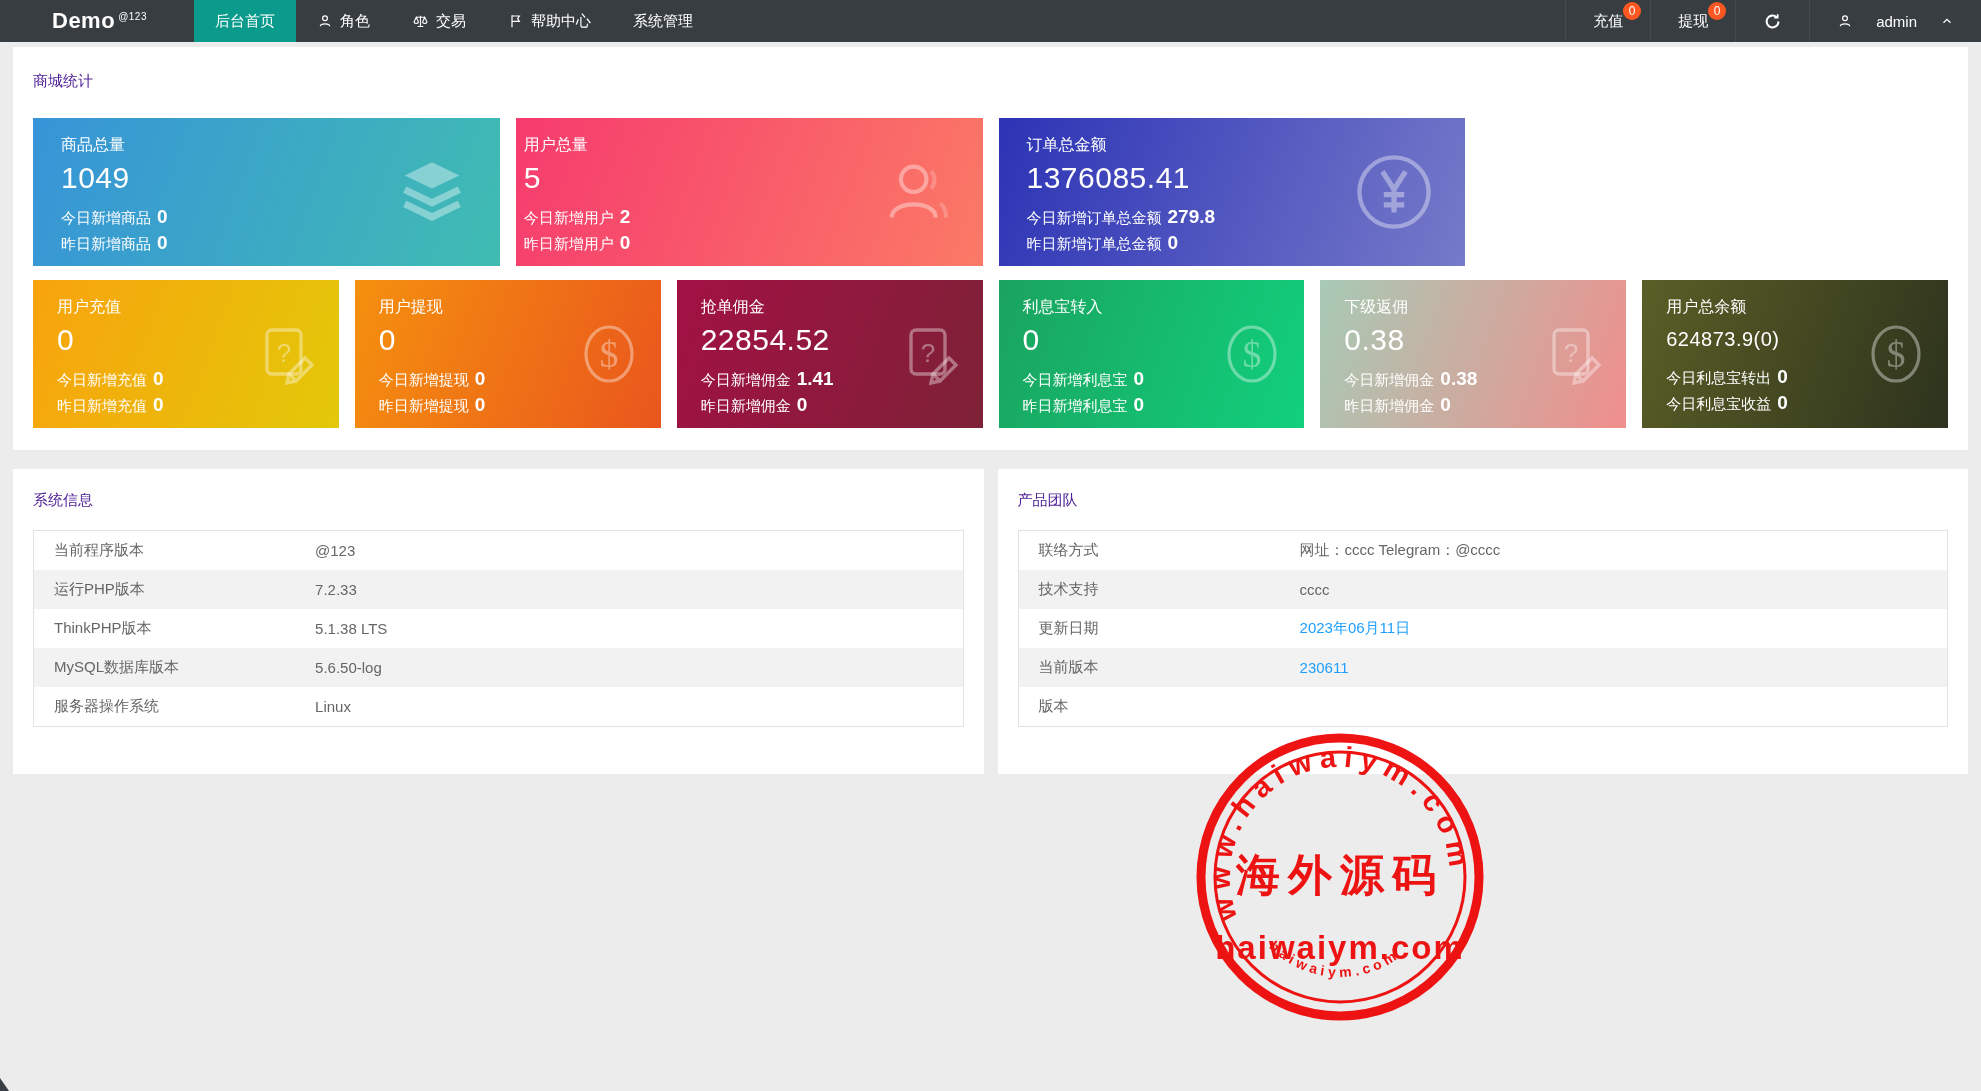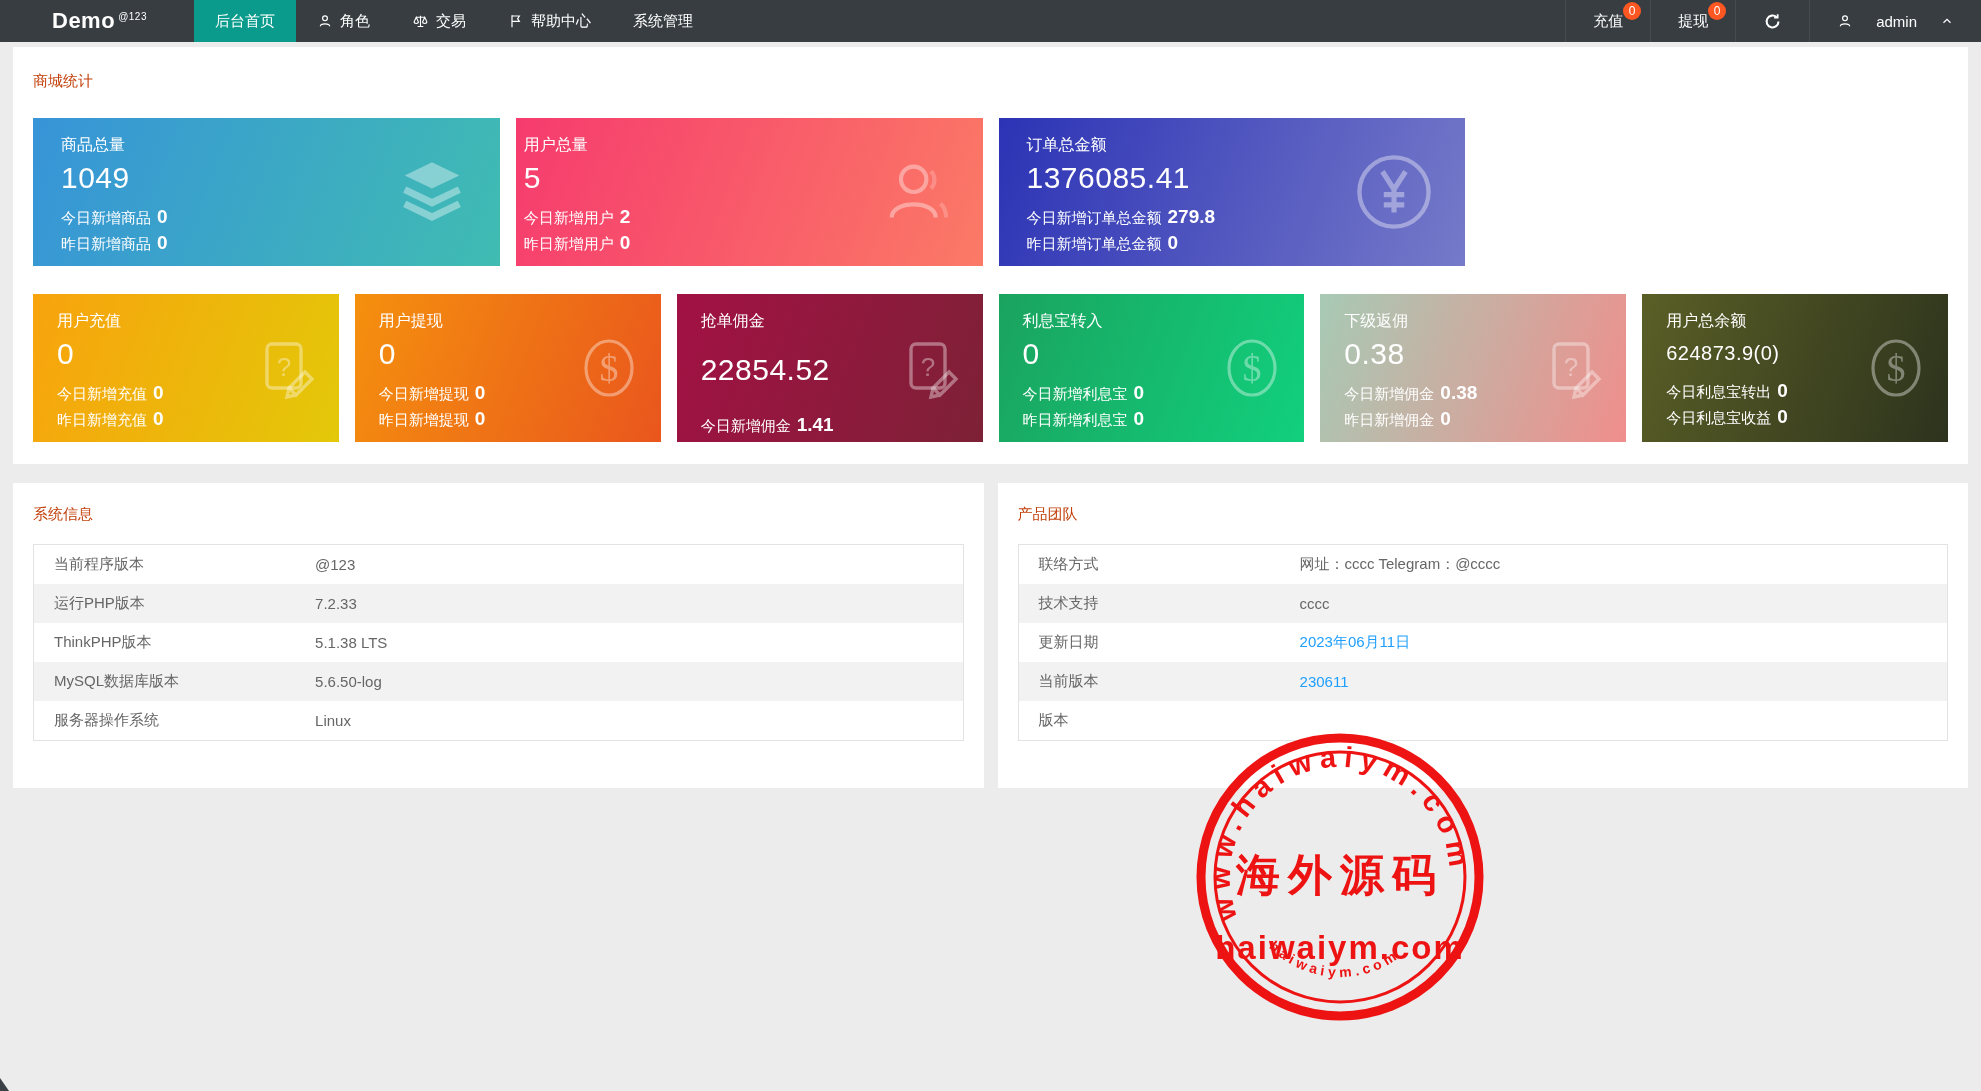--- a/index.html
+++ b/index.html
@@ -34,24 +34,24 @@
   .badge {
     position:absolute; top:2px; right:9px; min-width:18px; height:18px;
     background:var(--badge,#ff5722); color:#fff; border-radius:50%;
     font-size:12px; line-height:18px; text-align:center; padding:0 3px;
   }
   .nav-user { gap:23px; }
   svg.ic { display:block; }
   
   .main { padding:5px 13px 0 13px; }
   .panel { background:#fff; }
-  .panel-title { font-size:15px; color:#c2410c; }
+  .panel-title { font-size:15px; color:#4c1d95; }
   .stats-panel { padding:25px 20px 22px 20px; margin-bottom:19px; }
   .stats-panel .panel-title { margin-bottom:27px; }
-  .row-big  { display:grid; grid-template-columns:repeat(4,1fr); gap:16px; margin-bottom:28px; }
+  .row-big  { display:grid; grid-template-columns:repeat(4,1fr); gap:16px; margin-bottom:14px; }
   .row-small{ display:grid; grid-template-columns:repeat(6,1fr); gap:16px; }
   .card {
     position:relative; height:148px; color:#fff; padding:17px 24px 15px 28px;
     display:flex; flex-direction:column; overflow:hidden;
   }
   .card-title { font-size:16px; }
   .card-value { font-size:30px; font-weight:normal; margin:5px 0 8px 0; letter-spacing:.5px; }
   .card-value.small-val { font-size:20px; margin:10px 0 12px 0; }
   .card-line { font-size:15px; margin-top:2px; line-height:23px; }
   .card-line b { font-size:19px; margin-left:6px; }
@@ -227,21 +227,21 @@
         <div class="card-line"><span>今日新增提现</span><b>0</b></div>
         <div class="card-line"><span>昨日新增提现</span><b>0</b></div>
         <span class="card-icon">
           <svg class="ic" width="64" height="64" viewBox="0 0 64 64" fill="none" stroke="currentColor">
             <ellipse cx="32" cy="32" rx="23" ry="27" stroke-width="3.2"></ellipse>
             <text x="32" y="45" font-size="38" fill="currentColor" stroke="none" text-anchor="middle" font-family="serif">$</text>
           </svg>
         </span>
       </div>
 
-      <div class="card" style="background: linear-gradient(110deg, rgb(162, 17, 68), rgb(125, 33, 54)); gap: 16px;">
+      <div class="card" style="background: linear-gradient(110deg, rgb(162, 17, 68), rgb(125, 33, 54));">
         <div class="card-title">抢单佣金</div>
         <div class="card-value">22854.52</div>
         <div class="card-line"><span>今日新增佣金</span><b>1.41</b></div>
         <div class="card-line"><span>昨日新增佣金</span><b>0</b></div>
         <span class="card-icon">
           <svg class="ic" width="64" height="64" viewBox="0 0 64 64" fill="none" stroke="currentColor" stroke-width="3.4">
             <rect x="12" y="8" width="34" height="44" rx="5"></rect>
             <text x="29" y="40" font-size="26" fill="currentColor" stroke="none" text-anchor="middle">?</text>
             <path d="M34 52 L50 36 L57 43 L41 59 Z M34 52 l-2 9 9-2"></path>
           </svg>

